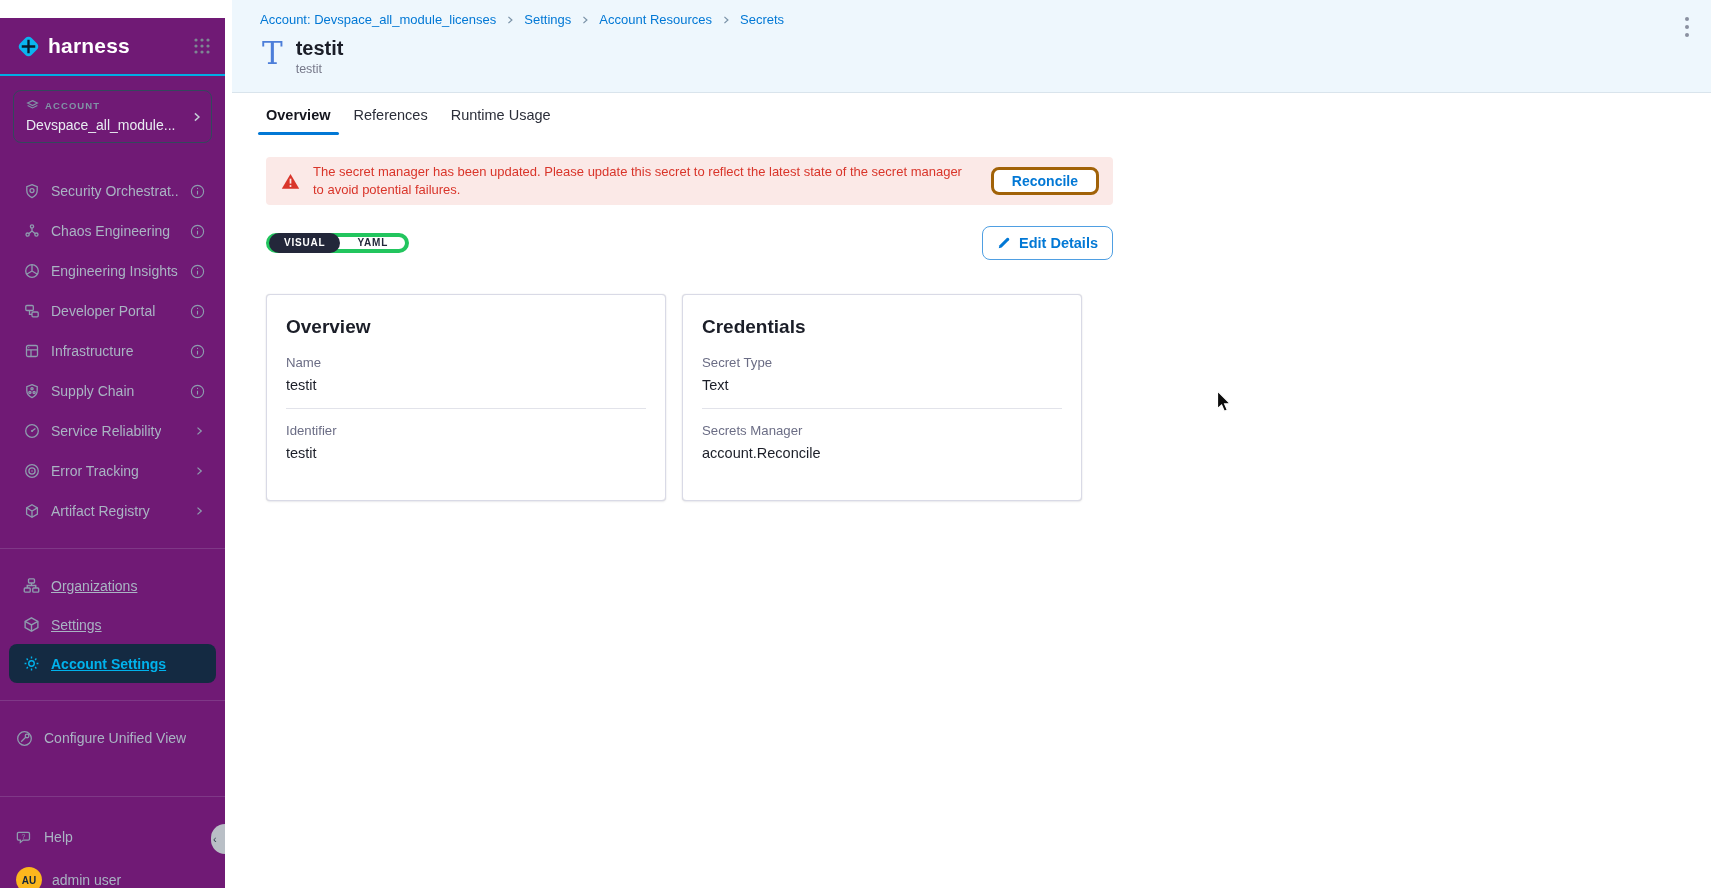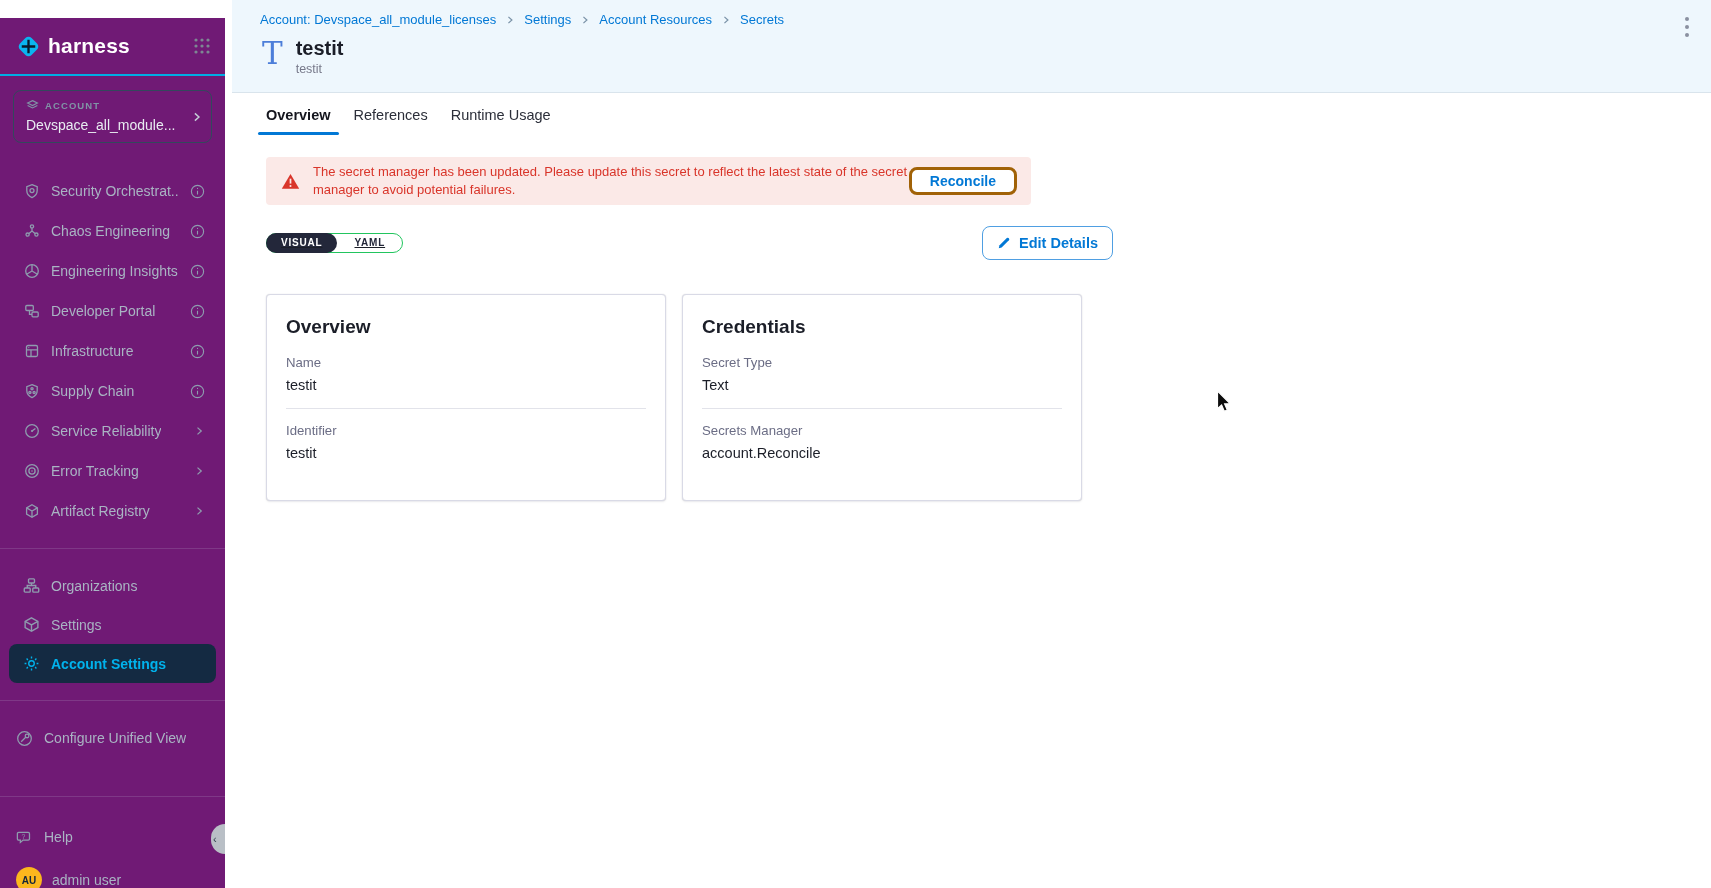--- a/index.html
+++ b/index.html
@@ -17,21 +17,21 @@
   .account-name { color:#e8ecf1; font-size:14px; margin-top:5px; white-space:nowrap; overflow:hidden; }
   .account-chevron { position:absolute; right:8px; top:50%; transform:translateY(-50%); color:#c3ccd6; display:flex; }
 
   .side-list { margin-top:28px; flex:0 0 auto; }
   .side-item { display:flex; align-items:center; gap:11px; height:40px; padding:0 20px 0 24px; color:#a9b4c3; font-size:14px; cursor:pointer; }
   .side-item .s-icon { color:#8e9cae; display:flex; flex:0 0 auto; }
   .side-item .s-label { white-space:nowrap; overflow:hidden; }
   .side-item .trail { margin-left:auto; color:#8e9cae; display:flex; }
   .side-divider { height:1px; background:rgba(206,220,233,.16); margin:17px 0; flex:0 0 auto; }
 
-  .nav-item { display:flex; align-items:center; gap:11px; height:39px; padding:0 14px; margin:0 9px; border-radius:8px; color:#a9b4c3; font-size:14px; cursor:pointer; flex:0 0 auto; }
+  .nav-item { display:flex; align-items:center; gap:11px; height:39px; padding:0 14px; margin:0 9px; border-radius:8px; color:#a9b4c3; font-size:14px; cursor:pointer; flex:0 0 auto;text-decoration:underline; }
   .nav-item .s-icon { color:#8e9cae; display:flex; }
   .nav-item.active { background:#142a42; color:#00b2ec; font-weight:bold; }
   .nav-item.active .s-icon { color:#00b2ec; }
 
   .sidebar-footer { margin-top:auto; flex:0 0 auto; }
   .user-row { display:flex; align-items:center; gap:10px; height:46px; padding:0 14px 6px 16px; color:#a9b4c3; font-size:14px; cursor:pointer; }
   .avatar { width:26px; height:26px; border-radius:50%; background:#fcb71d; color:#14263a; font-size:10px; font-weight:bold; display:flex; align-items:center; justify-content:center; }
 
   .collapse-handle { position:absolute; left:211px; top:824px; width:14px; height:30px; background:#b9bfc6; border-radius:15px 0 0 15px; display:flex; align-items:center; justify-content:flex-start; padding-left:2px; color:#33424f; z-index:6; cursor:pointer; font-size:11px; }
 
@@ -47,27 +47,27 @@
   .page-subtitle { font-size:12.5px; color:#77798a; margin-top:3px; }
   .kebab { position:absolute; right:25px; top:13px; display:flex; flex-direction:column; gap:4px; cursor:pointer; padding:4px; }
   .kebab i { width:4px; height:4px; border-radius:50%; background:#8a90a0; }
 
   .tabbar { display:flex; gap:23px; padding:14px 0 0 34px; }
   .tab { font-size:14.5px; color:#2c2f3a; padding-bottom:12px; position:relative; cursor:pointer; }
   .tab.active { font-weight:bold; color:#15161e; }
   .tab.active::after { content:""; position:absolute; left:-8px; right:-8px; bottom:0; height:3px; border-radius:2px; background:#0278d5; }
 
   .content { padding:22px 0 0 34px; position:relative; }
-  .banner { width:765px; height:48px; background:#fbe9e7; border-radius:4px; display:flex; align-items:center; padding:0 14px 0 15px; }
+  .banner { width:847px; height:48px; background:#fbe9e7; border-radius:4px; display:flex; align-items:center; padding:0 14px 0 15px; }
   .banner-icon { margin-right:13px; display:flex; flex:0 0 auto; }
   .banner-text { color:#d9352a; font-size:13px; line-height:1.35; max-width:655px; }
   .reconcile-btn { margin-left:auto; background:#fff; border:3px solid #a16207; color:#0278d5; font-weight:bold; font-size:14px; border-radius:8px; height:28px; padding:0 18px; cursor:pointer; font-family:inherit; }
 
   .toolbar { width:847px; margin-top:21px; display:flex; align-items:center; justify-content:space-between; height:33px; }
-  .toggle { display:flex; align-items:flex-start; border:1px solid #22c55e; border-radius:11px; background:#fff; height:20px;text-decoration:underline; }
+  .toggle { display:flex; align-items:center; border:4px solid #22c55e; border-radius:11px; background:#fff; height:20px; }
   .toggle-visual { background:#23273a; color:#fff; border-radius:10px; height:20px; margin:-1px 0 -1px -1px; padding:0 15px; font-size:10px; font-weight:bold; letter-spacing:.8px; display:flex; align-items:center; cursor:pointer; }
   .toggle-yaml { padding:0 17px; font-size:10px; font-weight:bold; letter-spacing:.8px; color:#23273a; cursor:pointer; line-height:18px; }
   .edit-btn { display:flex; align-items:center; gap:8px; background:#fff; border:1px solid #4f9fe2; color:#0278d5; border-radius:8px; height:33px; padding:16px 14px; font-size:14.5px; font-weight:bold; cursor:pointer; font-family:inherit; }
 
   .cards { display:flex; gap:16px; margin-top:35px; }
   .card { width:400px; min-height:207px; background:#fff; border:1px solid #d9dae6; border-radius:4px; padding:21px 19px; box-shadow:0 0 1px rgba(40,41,61,.18), 0 1px 2px rgba(96,97,112,.12); }
   .card-title { font-size:19px; font-weight:bold; color:#1b1e28; margin-bottom:17px; }
   .field-label { font-size:13.2px; color:#6b6d85; margin-bottom:7px; }
   .field-value { font-size:14.5px; color:#1b1e28; }
   .field-divider { height:1px; background:#e2e3ea; margin:15px 0 14px; }

